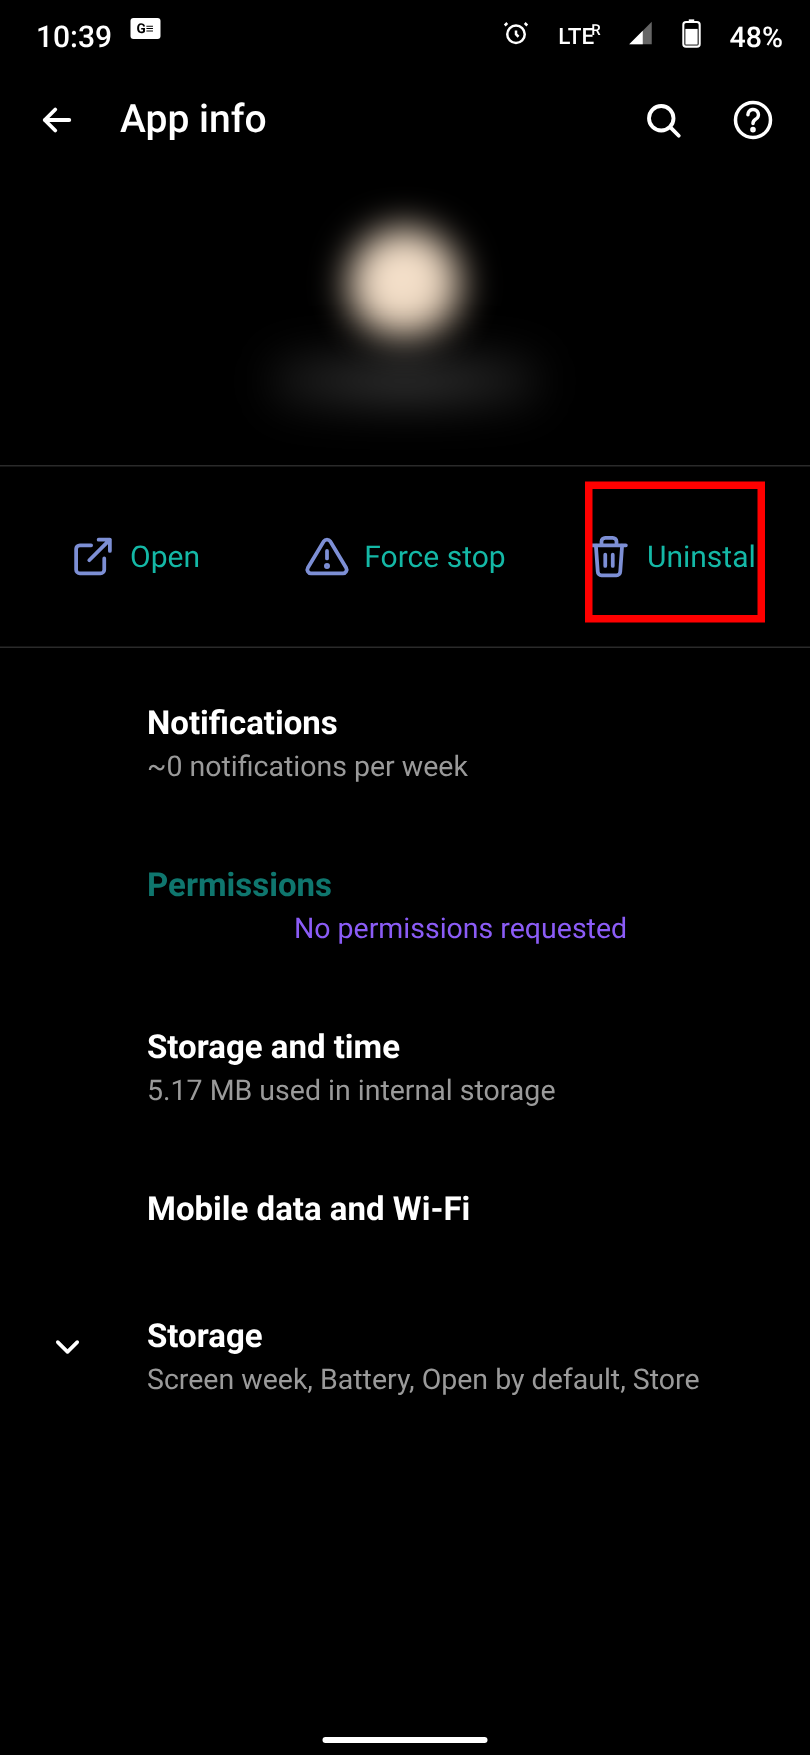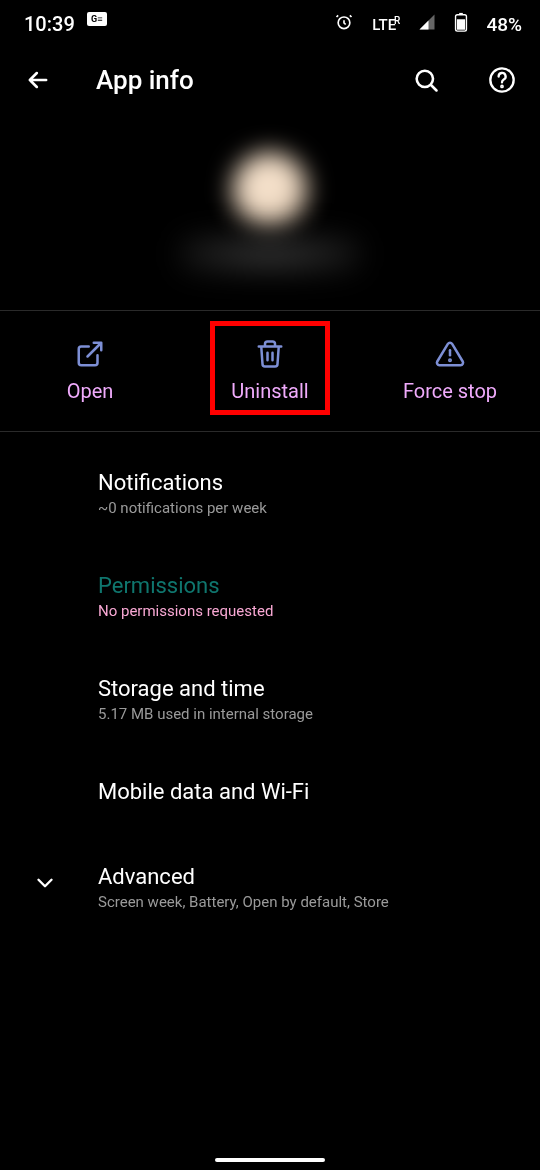--- a/index.html
+++ b/index.html
@@ -53,21 +53,21 @@
     .lte-sup {
       font-size: 10px;
       vertical-align: super;
       margin-left: -2px;
     }
     
     .top-bar {
       display: flex;
       align-items: center;
       padding: 12px 20px;
-      gap: 40px;
+      gap: 24px;
       height: 72px;
     }
     .top-bar-title {
       font-size: 26px;
       font-weight: 500;
       flex: 1;
     }
     .icon-btn {
       width: 36px;
       height: 36px;
@@ -114,25 +114,25 @@
       background: #2a2a2a;
     }
     
     .action-row {
       display: flex;
       height: 120px;
     }
     .action-btn {
       flex: 1;
       display: flex;
-      flex-direction: column;
+      flex-direction: row;
       align-items: center;
       justify-content: center;
       gap: 10px;
-      color: #f0abfc;
+      color: #14b8a6;
       font-size: 20px;
       cursor: pointer;
       position: relative;
       text-align: right;
     }
     .action-btn svg {
       width: 30px;
       height: 30px;
     }
     .highlight-box {
@@ -153,30 +153,32 @@
       padding: 16px 24px 16px 98px;
       cursor: pointer;
     }
     .setting-item.disabled {
       cursor: default;
     }
     .setting-title {
       font-size: 22px;
       color: #fff;
       margin-bottom: 4px;
+      font-weight: bold;
     }
     .setting-sub {
-      font-size: 15px;
+      font-size: 19px;
       color: #9a9a9a;
     }
     .setting-item.disabled .setting-title {
       color: #0f766e;
     }
     .setting-item.disabled .setting-sub {
-      color: #f9a8d4;
+      color: #8b5cf6;
+      text-align: center;
     }
     .advanced-item {
       display: flex;
       align-items: flex-start;
       padding: 16px 24px 16px 24px;
       cursor: pointer;
     }
     .chevron-wrap {
       width: 74px;
       display: flex;
@@ -271,34 +273,34 @@
 
 <div class="action-row">
   <div class="action-btn">
     <svg viewBox="0 0 24 24" fill="none" stroke="#7d8fd5" stroke-width="2" stroke-linecap="round" stroke-linejoin="round">
         <path d="M18 13v6a2 2 0 0 1-2 2H5a2 2 0 0 1-2-2V8a2 2 0 0 1 2-2h6"></path>
         <path d="M15 3h6v6M10 14L21 3"></path>
       </svg>
     <span>Open</span>
   </div>
   <div class="action-btn">
+    <svg viewBox="0 0 24 24" fill="none" stroke="#7d8fd5" stroke-width="2" stroke-linecap="round" stroke-linejoin="round">
+        <path d="M10.3 3.9L1.8 18a2 2 0 0 0 1.7 3h17a2 2 0 0 0 1.7-3L13.7 3.9a2 2 0 0 0-3.4 0z"></path>
+        <path d="M12 9v4"></path>
+        <circle cx="12" cy="17" r="0.6" fill="#7d8fd5"></circle>
+      </svg>
+    <span>Force stop</span>
+  </div>
+  <div class="action-btn">
     <div class="highlight-box"></div>
     <svg viewBox="0 0 24 24" fill="none" stroke="#7d8fd5" stroke-width="2" stroke-linecap="round" stroke-linejoin="round">
         <path d="M3 6h18M8 6V4a2 2 0 0 1 2-2h4a2 2 0 0 1 2 2v2M19 6l-1 14a2 2 0 0 1-2 2H8a2 2 0 0 1-2-2L5 6"></path>
         <path d="M10 11v6M14 11v6"></path>
       </svg>
     <span>Uninstall</span>
-  </div>
-  <div class="action-btn">
-    <svg viewBox="0 0 24 24" fill="none" stroke="#7d8fd5" stroke-width="2" stroke-linecap="round" stroke-linejoin="round">
-        <path d="M10.3 3.9L1.8 18a2 2 0 0 0 1.7 3h17a2 2 0 0 0 1.7-3L13.7 3.9a2 2 0 0 0-3.4 0z"></path>
-        <path d="M12 9v4"></path>
-        <circle cx="12" cy="17" r="0.6" fill="#7d8fd5"></circle>
-      </svg>
-    <span>Force stop</span>
   </div>
 </div>
 
 <div class="hr"></div>
 
 <div class="settings-list">
 
   <div class="setting-item">
     <div class="setting-title">Notifications</div>
     <div class="setting-sub">~0 notifications per week</div>
@@ -318,21 +320,21 @@
     <div class="setting-title">Mobile data and Wi-Fi</div>
   </div>
 
   <div class="advanced-item" style="margin-top:24px;">
     <div class="chevron-wrap">
       <svg width="26" height="26" viewBox="0 0 24 24" fill="none" stroke="#fff" stroke-width="2.2" stroke-linecap="round" stroke-linejoin="round">
           <path d="M6 9l6 6 6-6"></path>
         </svg>
     </div>
     <div class="advanced-text">
-      <div class="setting-title">Advanced</div>
+      <div class="setting-title">Storage</div>
       <div class="setting-sub">Screen week, Battery, Open by default, Store</div>
     </div>
   </div>
 
 </div>
 
 <div class="nav-bar">
   <div class="nav-pill"></div>
 </div>
 

